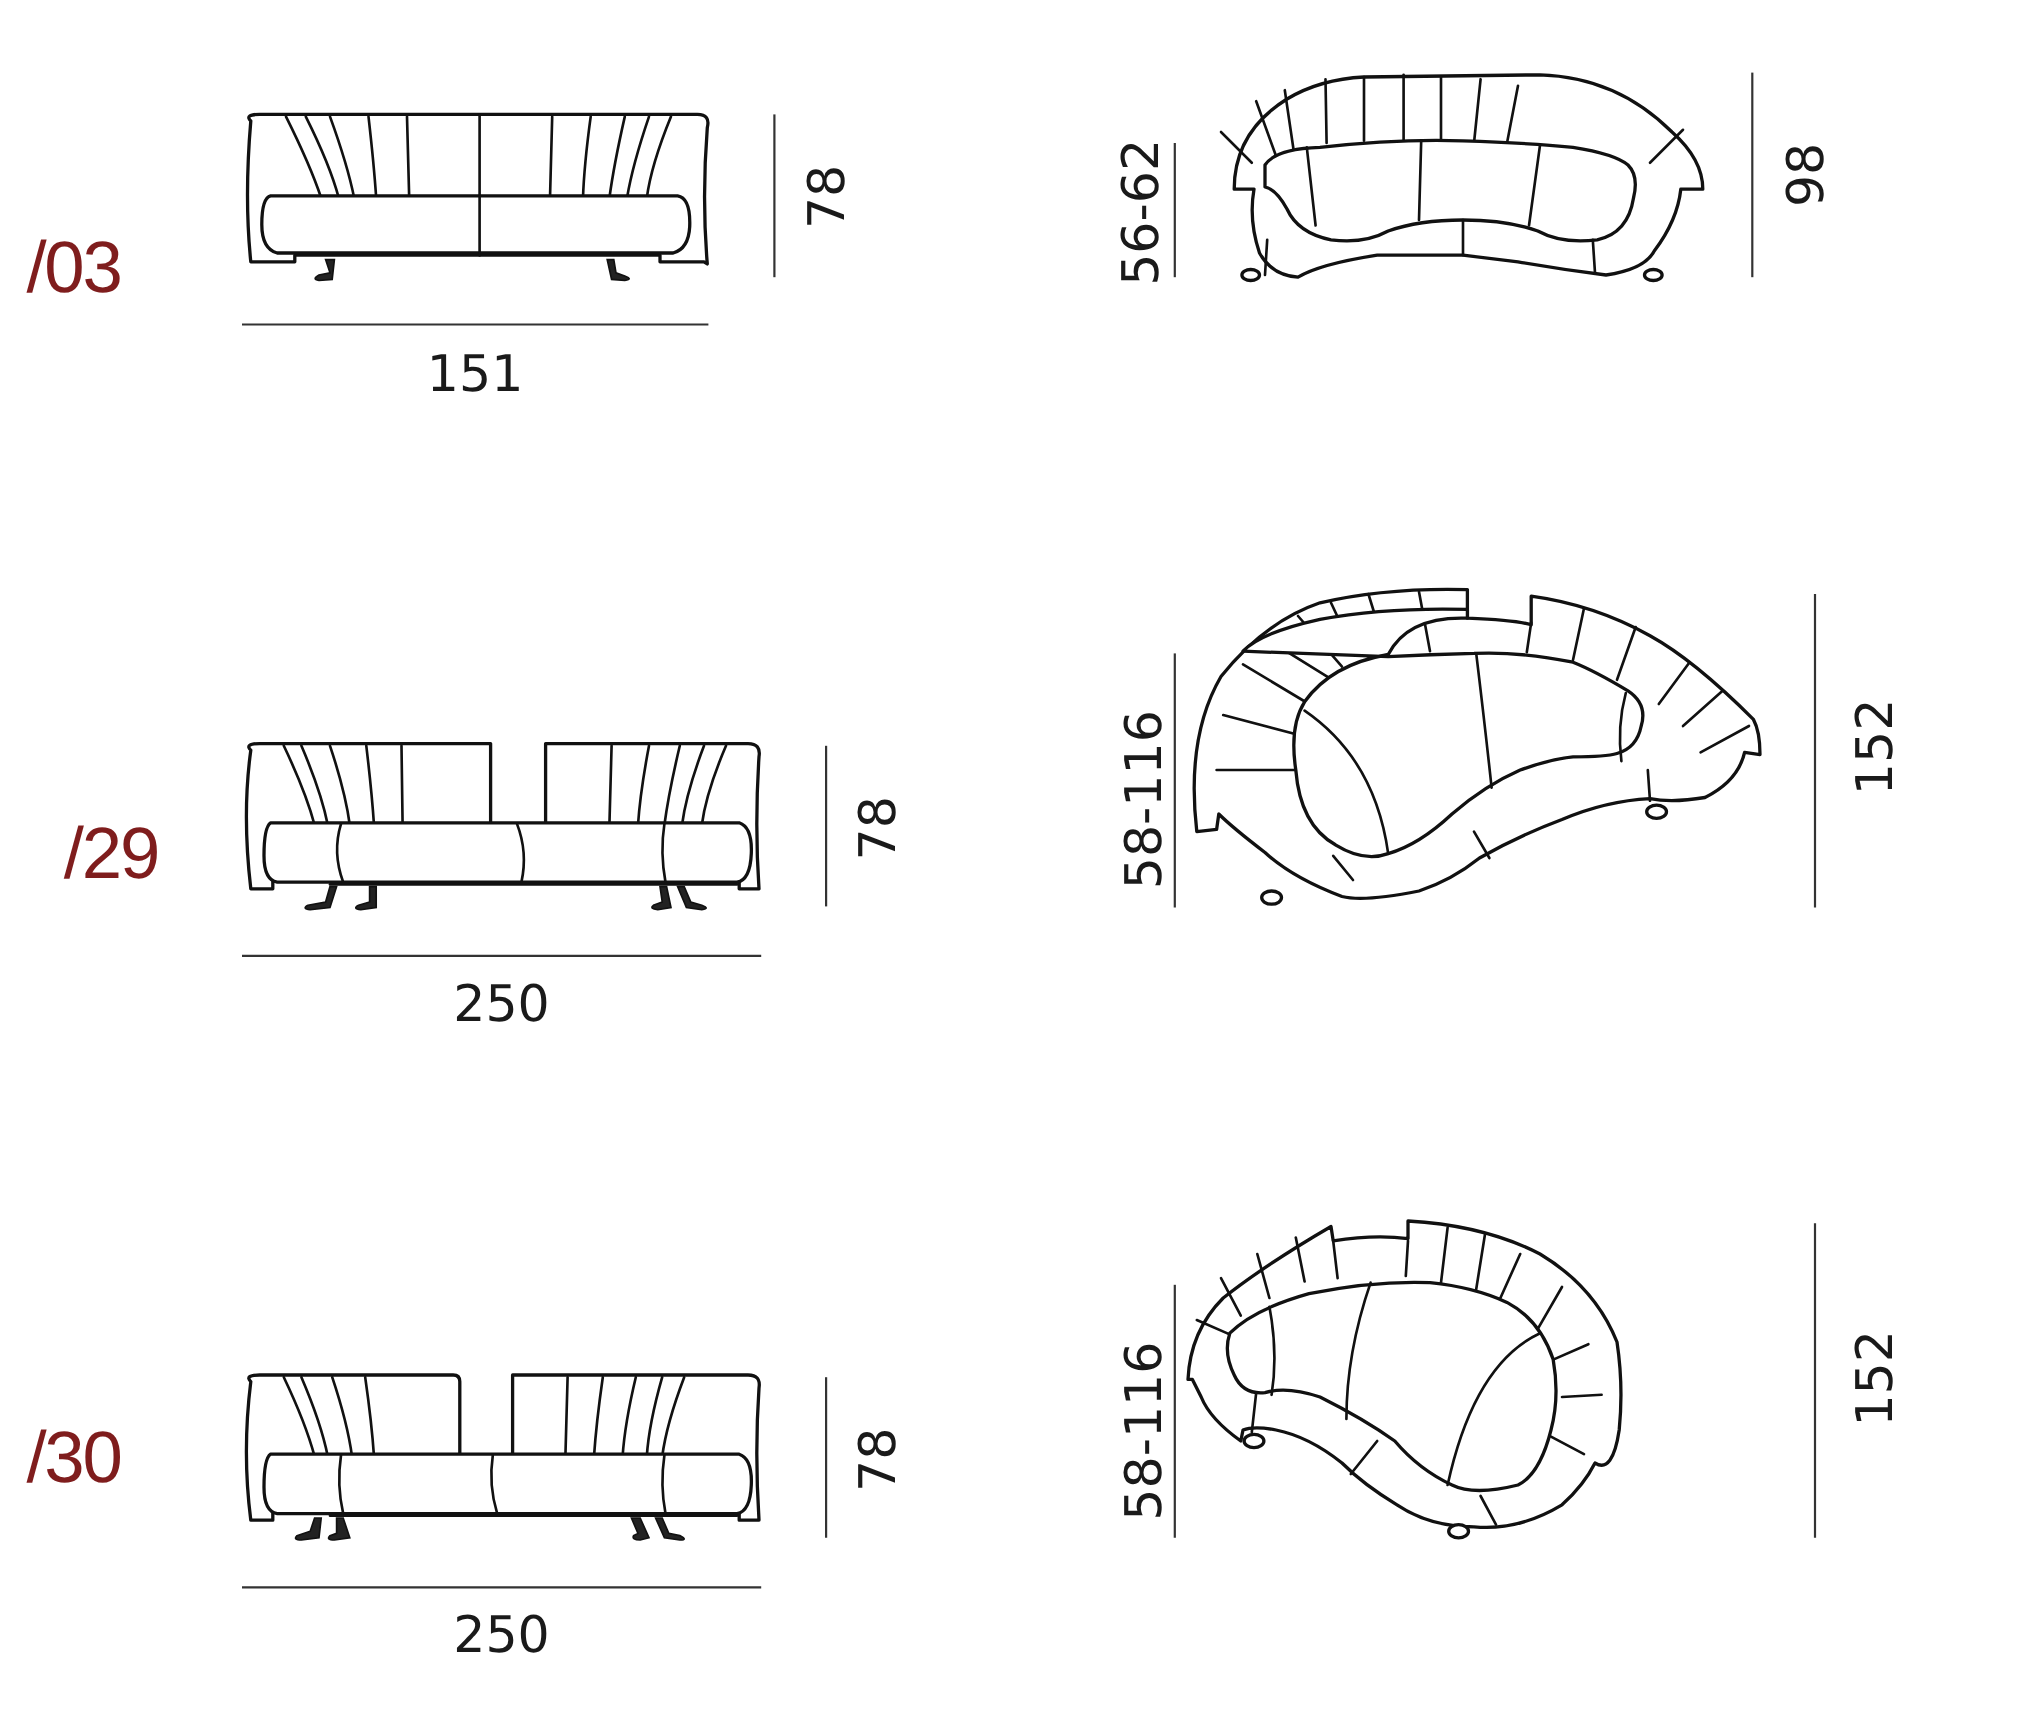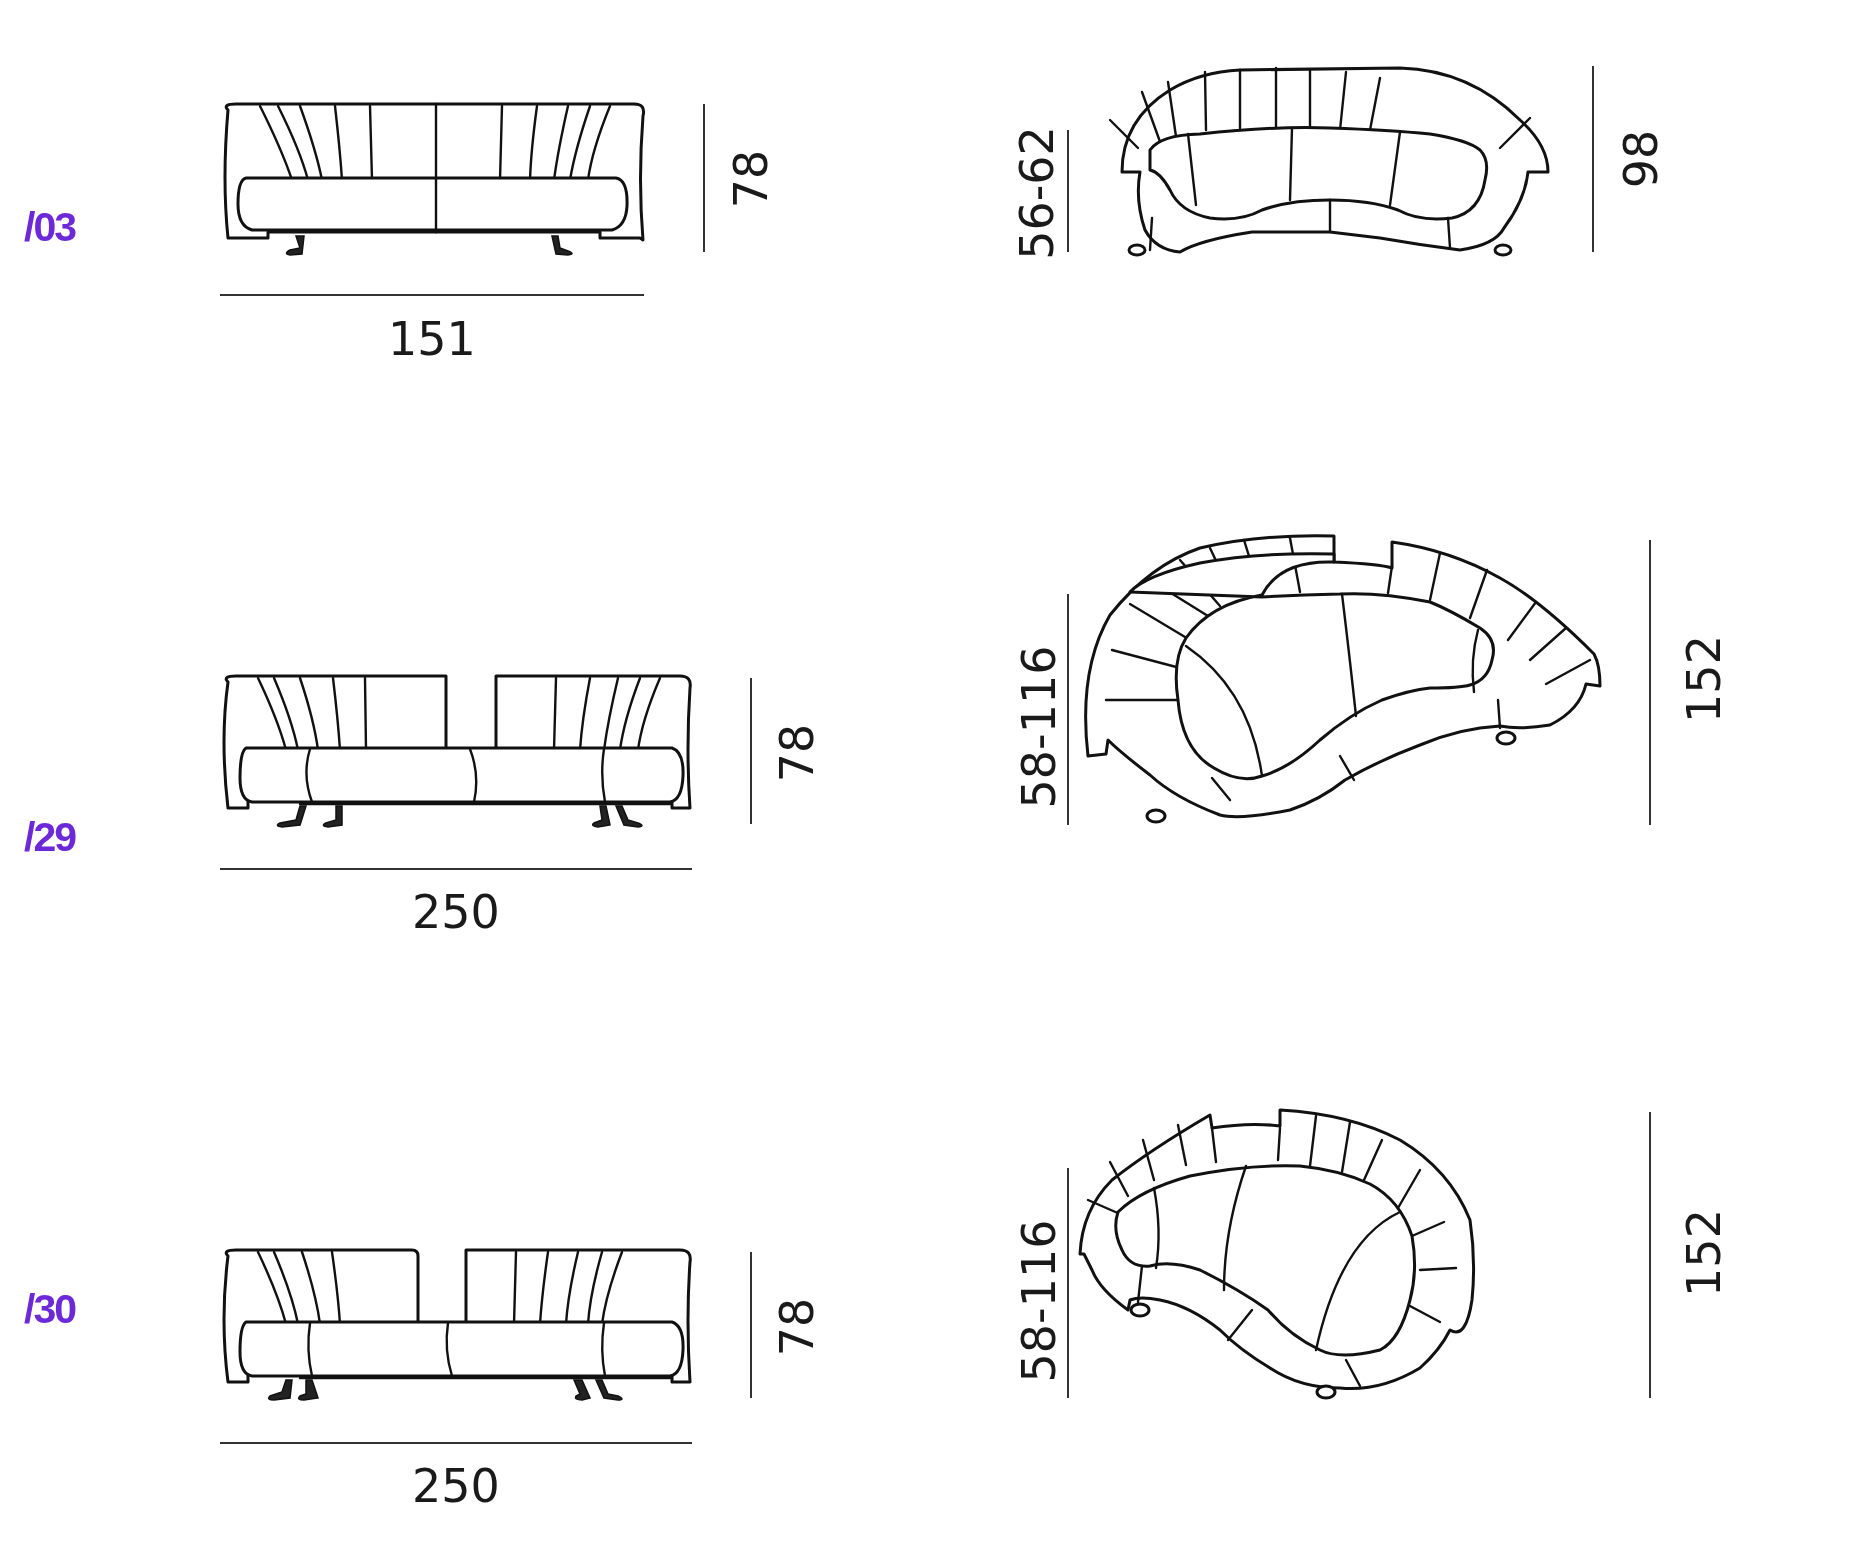--- a/index.html
+++ b/index.html
@@ -1,19 +1,19 @@
 <!DOCTYPE html>
 <html><head>
   <meta charset="utf-8">
   <style>
     html, body { margin: 0; padding: 0; background: #ffffff; }
     body { width: 1854px; height: 1556px; position: relative; overflow: hidden;
            font-family: "Liberation Sans", sans-serif; color: #1a1a1a; }
     .code { position: absolute; left: 24px; font-family: "Liberation Sans", sans-serif;
-            font-weight: bold; font-size: 41px; letter-spacing: -2px; color: #6d28d9; }
+            font-weight: normal; font-size: 66px; letter-spacing: -2px; color: #7f1d1d; }
     .dim { position: absolute; font-family: "DejaVu Sans", sans-serif; font-size: 46px;
            color: #1a1a1a; line-height: 1; }
     .vdim { transform-origin: center center; transform: rotate(-90deg); white-space: nowrap; }
     .drawing { position: absolute; left: 0; top: 0; }
     svg .o { fill: #fff; stroke: #111; stroke-width: 3; stroke-linejoin: round; }
     svg .l { fill: none; stroke: #111; stroke-width: 2.4; stroke-linecap: round; }
     svg .d { fill: none; stroke: #333; stroke-width: 2; }
     svg .f { fill: #222; stroke: #111; stroke-width: 1.5; }
   </style>
 </head>
@@ -189,21 +189,21 @@
   <line class="d" x1="1068" y1="1168" x2="1068" y2="1398"></line>
   <line class="d" x1="1650" y1="1112" x2="1650" y2="1398"></line>
 </svg>
 
 <div class="code" style="top:204px;">/03</div>
 <div class="dim" style="left:388px; top:316px;">151</div>
 <div class="dim vdim" style="left:722px; top:156px;">78</div>
 <div class="dim vdim" style="left:970px; top:170px;">56-62</div>
 <div class="dim vdim" style="left:1612px; top:136px;">98</div>
 
-<div class="code" style="top:814px;">/29</div>
+<div class="code" style="top:737px;margin-left:34px;">/29</div>
 <div class="dim" style="left:412px; top:889px;">250</div>
 <div class="dim vdim" style="left:768px; top:730px;">78</div>
 <div class="dim vdim" style="left:958px; top:704px;">58-116</div>
 <div class="dim vdim" style="left:1660px; top:656px;">152</div>
 
 <div class="code" style="top:1286px;">/30</div>
 <div class="dim" style="left:412px; top:1463px;">250</div>
 <div class="dim vdim" style="left:768px; top:1304px;">78</div>
 <div class="dim vdim" style="left:958px; top:1278px;">58-116</div>
 <div class="dim vdim" style="left:1660px; top:1230px;">152</div>

